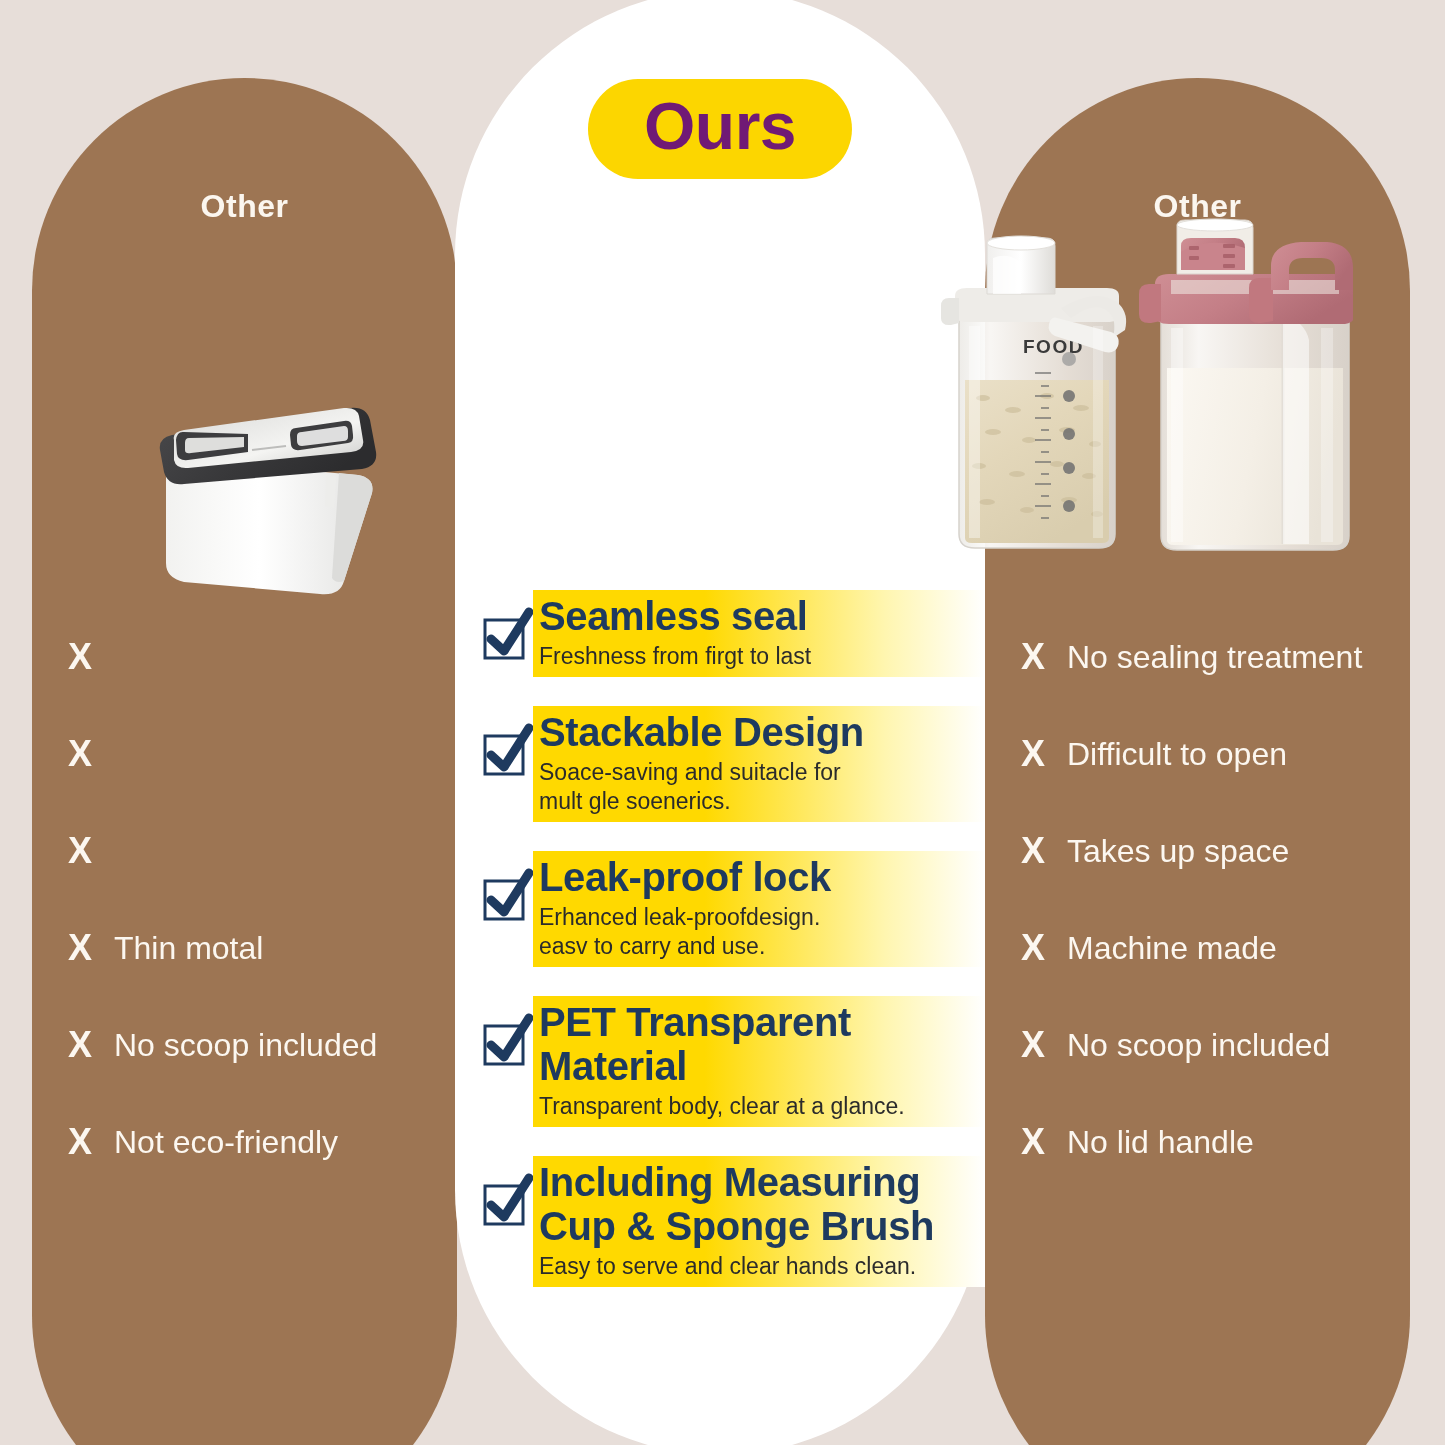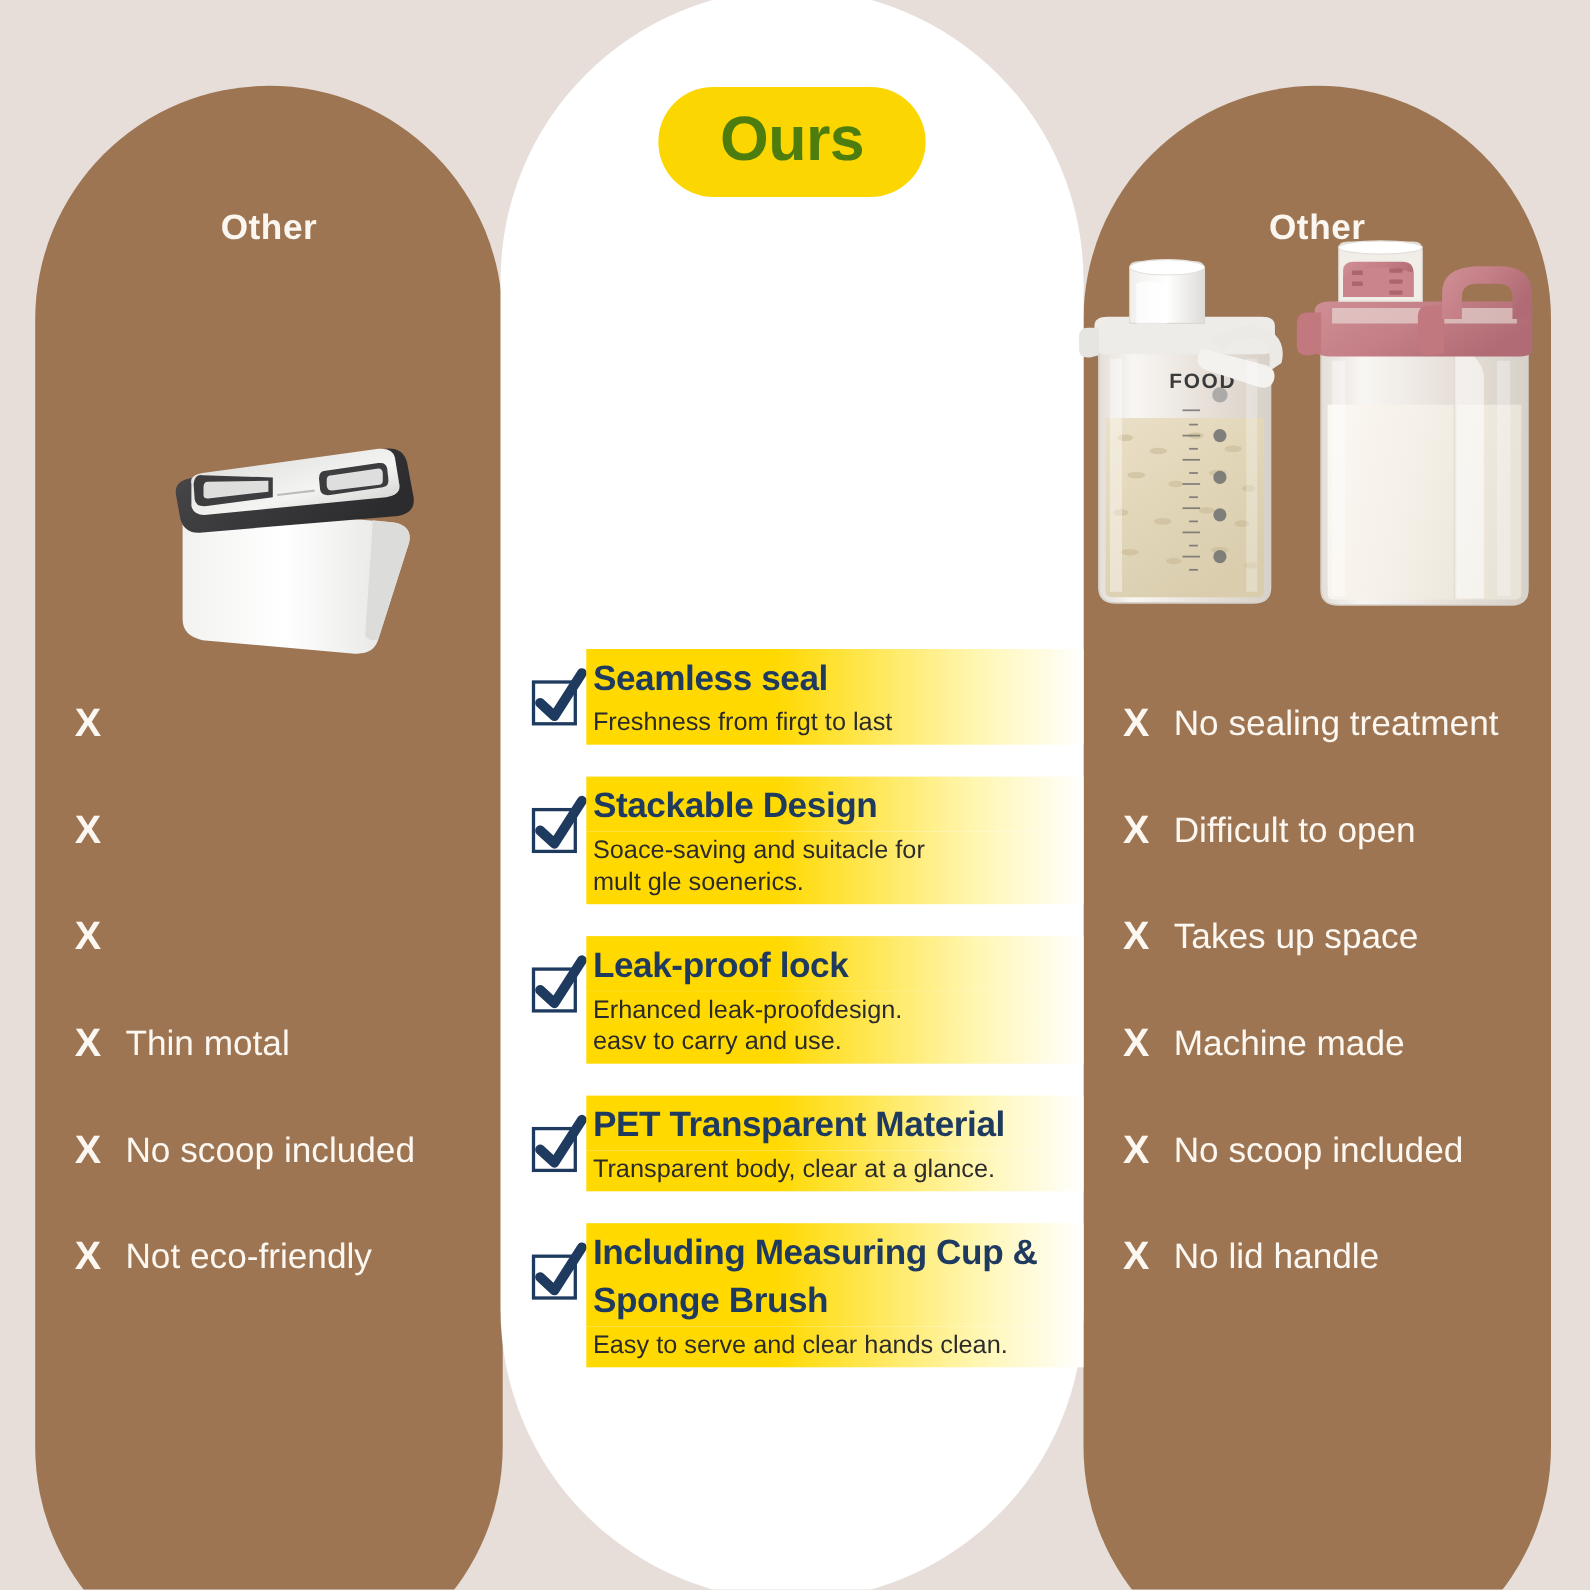--- a/index.html
+++ b/index.html
@@ -69,39 +69,39 @@
     left: 50%;
     transform: translateX(-50%);
     top: 89px;
     background: #fcd600;
     border-radius: 60px;
     padding: 14px 56px 20px 56px;
     z-index: 5;
   }
   .ours-pill span {
     display: block;
-    font-size: 57px;
+    font-size: 66px;
     line-height: 66px;
     font-weight: bold;
-    color: #4d7c0f;
+    color: #701a75;
     letter-spacing: -0.5px;
   }
 
   
   .prod-left {
     position: absolute;
     left: 112px;
     top: 300px;
     width: 272px;
     height: 230px;
     z-index: 4;
   }
   .prod-center {
     position: absolute;
-    left: 508px;
+    left: 468px;
     top: 228px;
     width: 430px;
     height: 340px;
     z-index: 5;
   }
 
   
   .con-list {
     position: absolute;
     top: 560px;
@@ -156,21 +156,21 @@
   .checkbox svg { display: block; overflow: visible; }
 
   .pro-body {
     position: relative;
     flex: 1 1 auto;
     min-width: 0;
     padding-top: 2px;
   }
   .pro-title {
     display: block;
-    font-size: 32px;
+    font-size: 40px;
     line-height: 44px;
     font-weight: bold;
     color: #1e3a5f;
     background: linear-gradient(to right, #ffd900 0%, #ffd900 38%, #fff6b0 78%, #ffffff 100%);
     padding: 4px 6px 2px 6px;
     letter-spacing: -0.4px;
   }
   .pro-sub {
     display: block;
     font-size: 23px;

